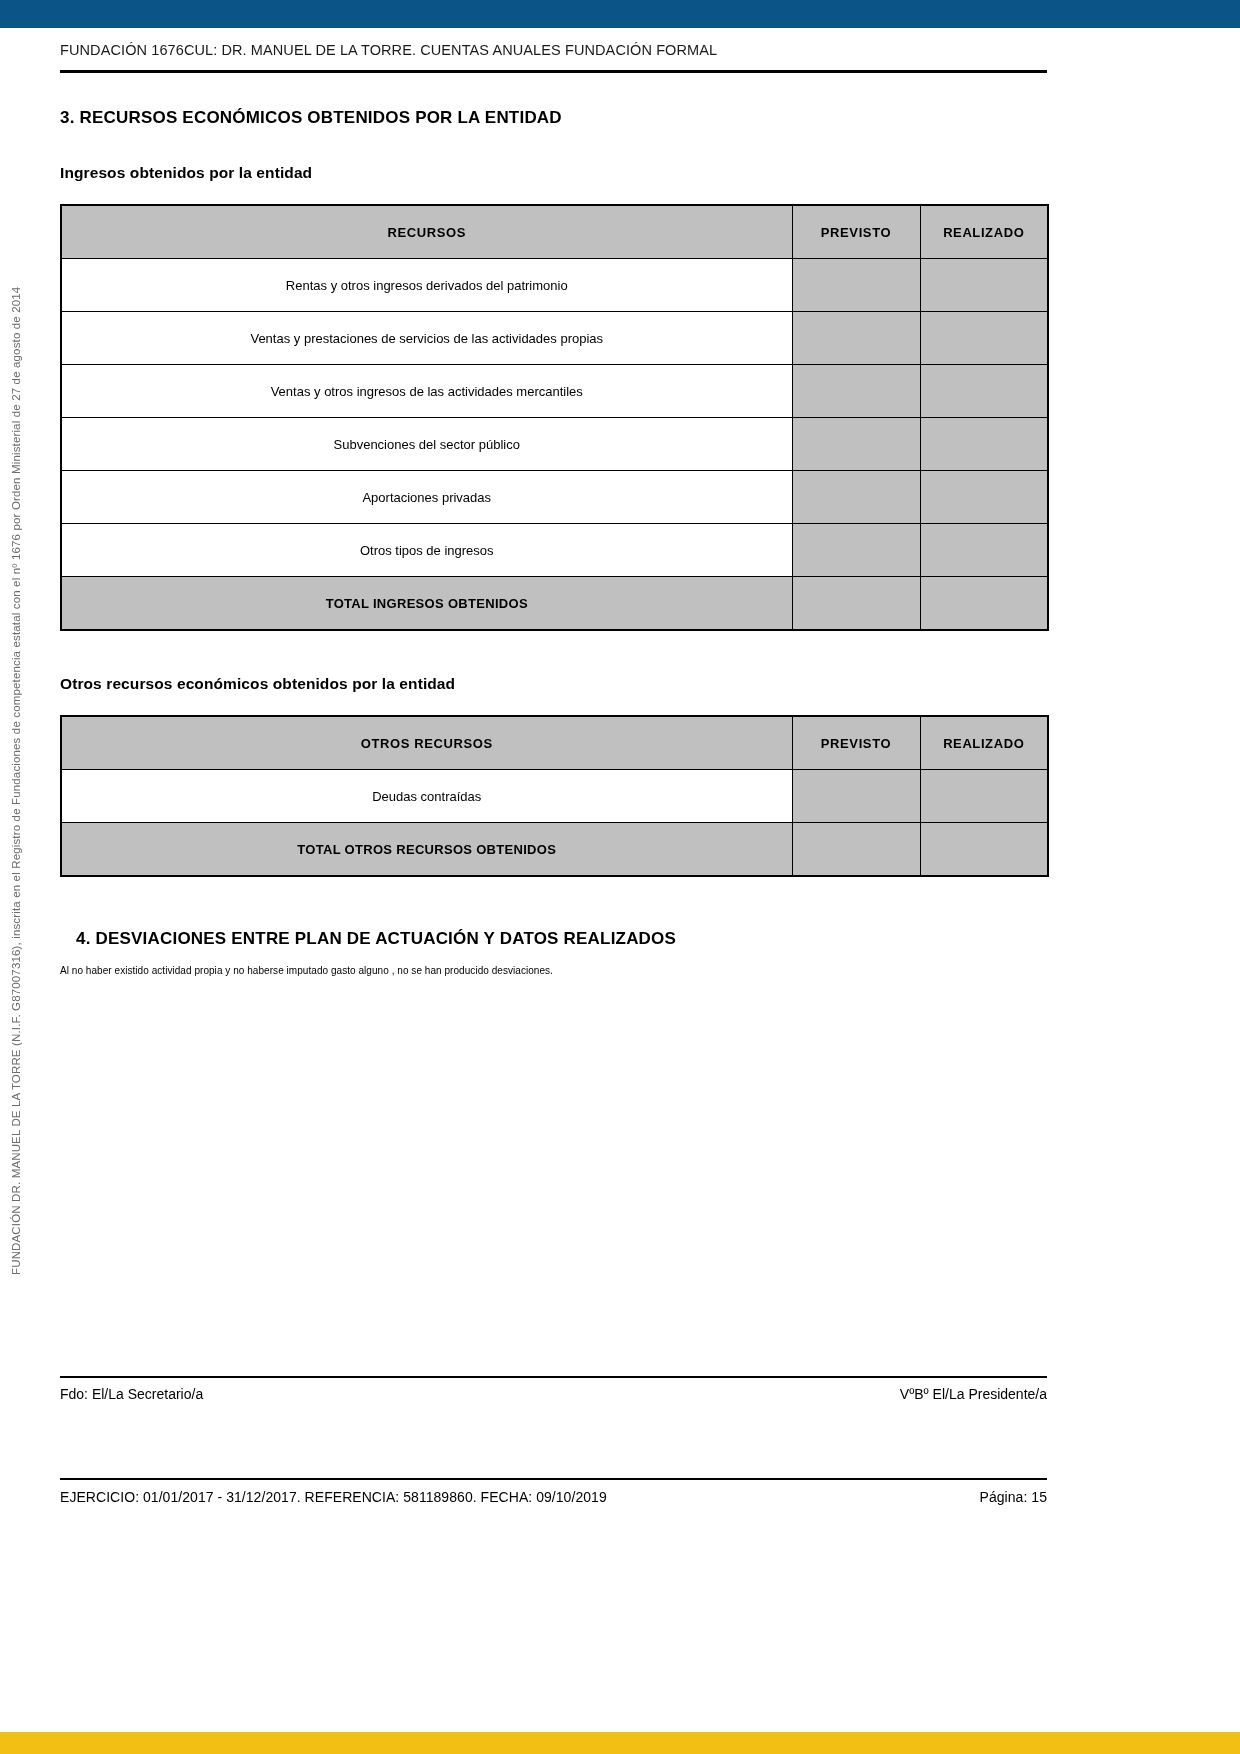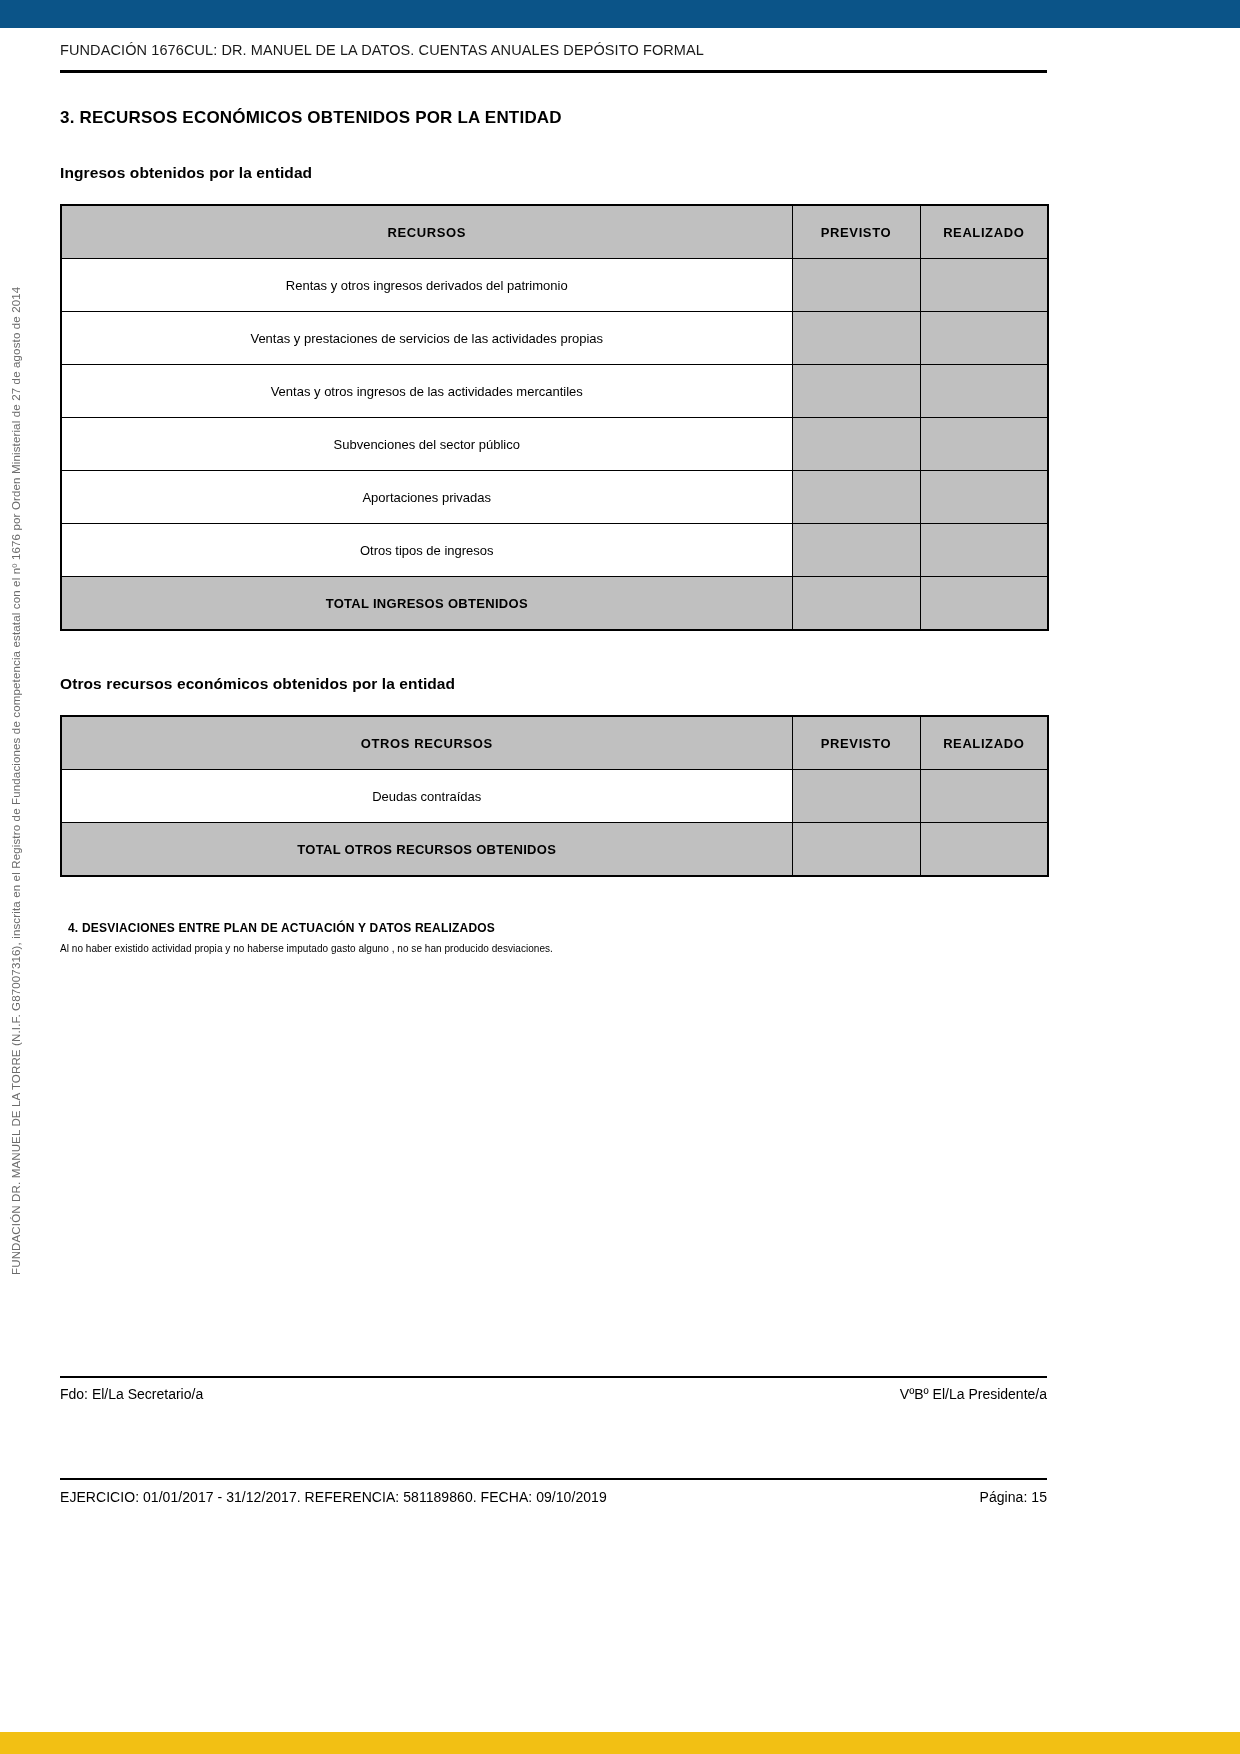--- a/index.html
+++ b/index.html
@@ -130,24 +130,24 @@
     background: #c0c0c0;
     font-weight: bold;
     letter-spacing: 0.3px;
   }
   col.c-label { width: 731px; }
   col.c-prev  { width: 128px; }
   col.c-real  { width: 128px; }
 
   
   .sect4-title {
-    font-size: 12px;
+    font-size: 17px;
     font-weight: bold;
     letter-spacing: 0.2px;
-    margin: 8px;
+    margin: 16px;
   }
   .sect4-body {
     font-size: 10px;
     margin-top: 7px;
     letter-spacing: 0.05px;
   }
 
   
   .sign-block {
     position: absolute;
@@ -186,21 +186,21 @@
 </head>
 <body>
 
 <div id="page">
 
   <div class="top-bar"></div>
 
   <div class="side-text">FUNDACIÓN DR. MANUEL DE LA TORRE (N.I.F. G87007316), inscrita en el Registro de Fundaciones de competencia estatal con el nº 1676 por Orden Ministerial de 27 de agosto de 2014</div>
 
   <div class="doc-header">
-    <div class="doc-header-title">FUNDACIÓN 1676CUL: DR. MANUEL DE LA DATOS. CUENTAS ANUALES DEPÓSITO FORMAL</div>
+    <div class="doc-header-title">FUNDACIÓN 1676CUL: DR. MANUEL DE LA TORRE. CUENTAS ANUALES FUNDACIÓN FORMAL</div>
     <div class="doc-header-rule"></div>
   </div>
 
   <div class="content">
 
     <h2 class="section-title">3. RECURSOS ECONÓMICOS OBTENIDOS POR LA ENTIDAD</h2>
 
     <div class="sp-36"></div>
 
     <h3 class="sub-title">Ingresos obtenidos por la entidad</h3>

